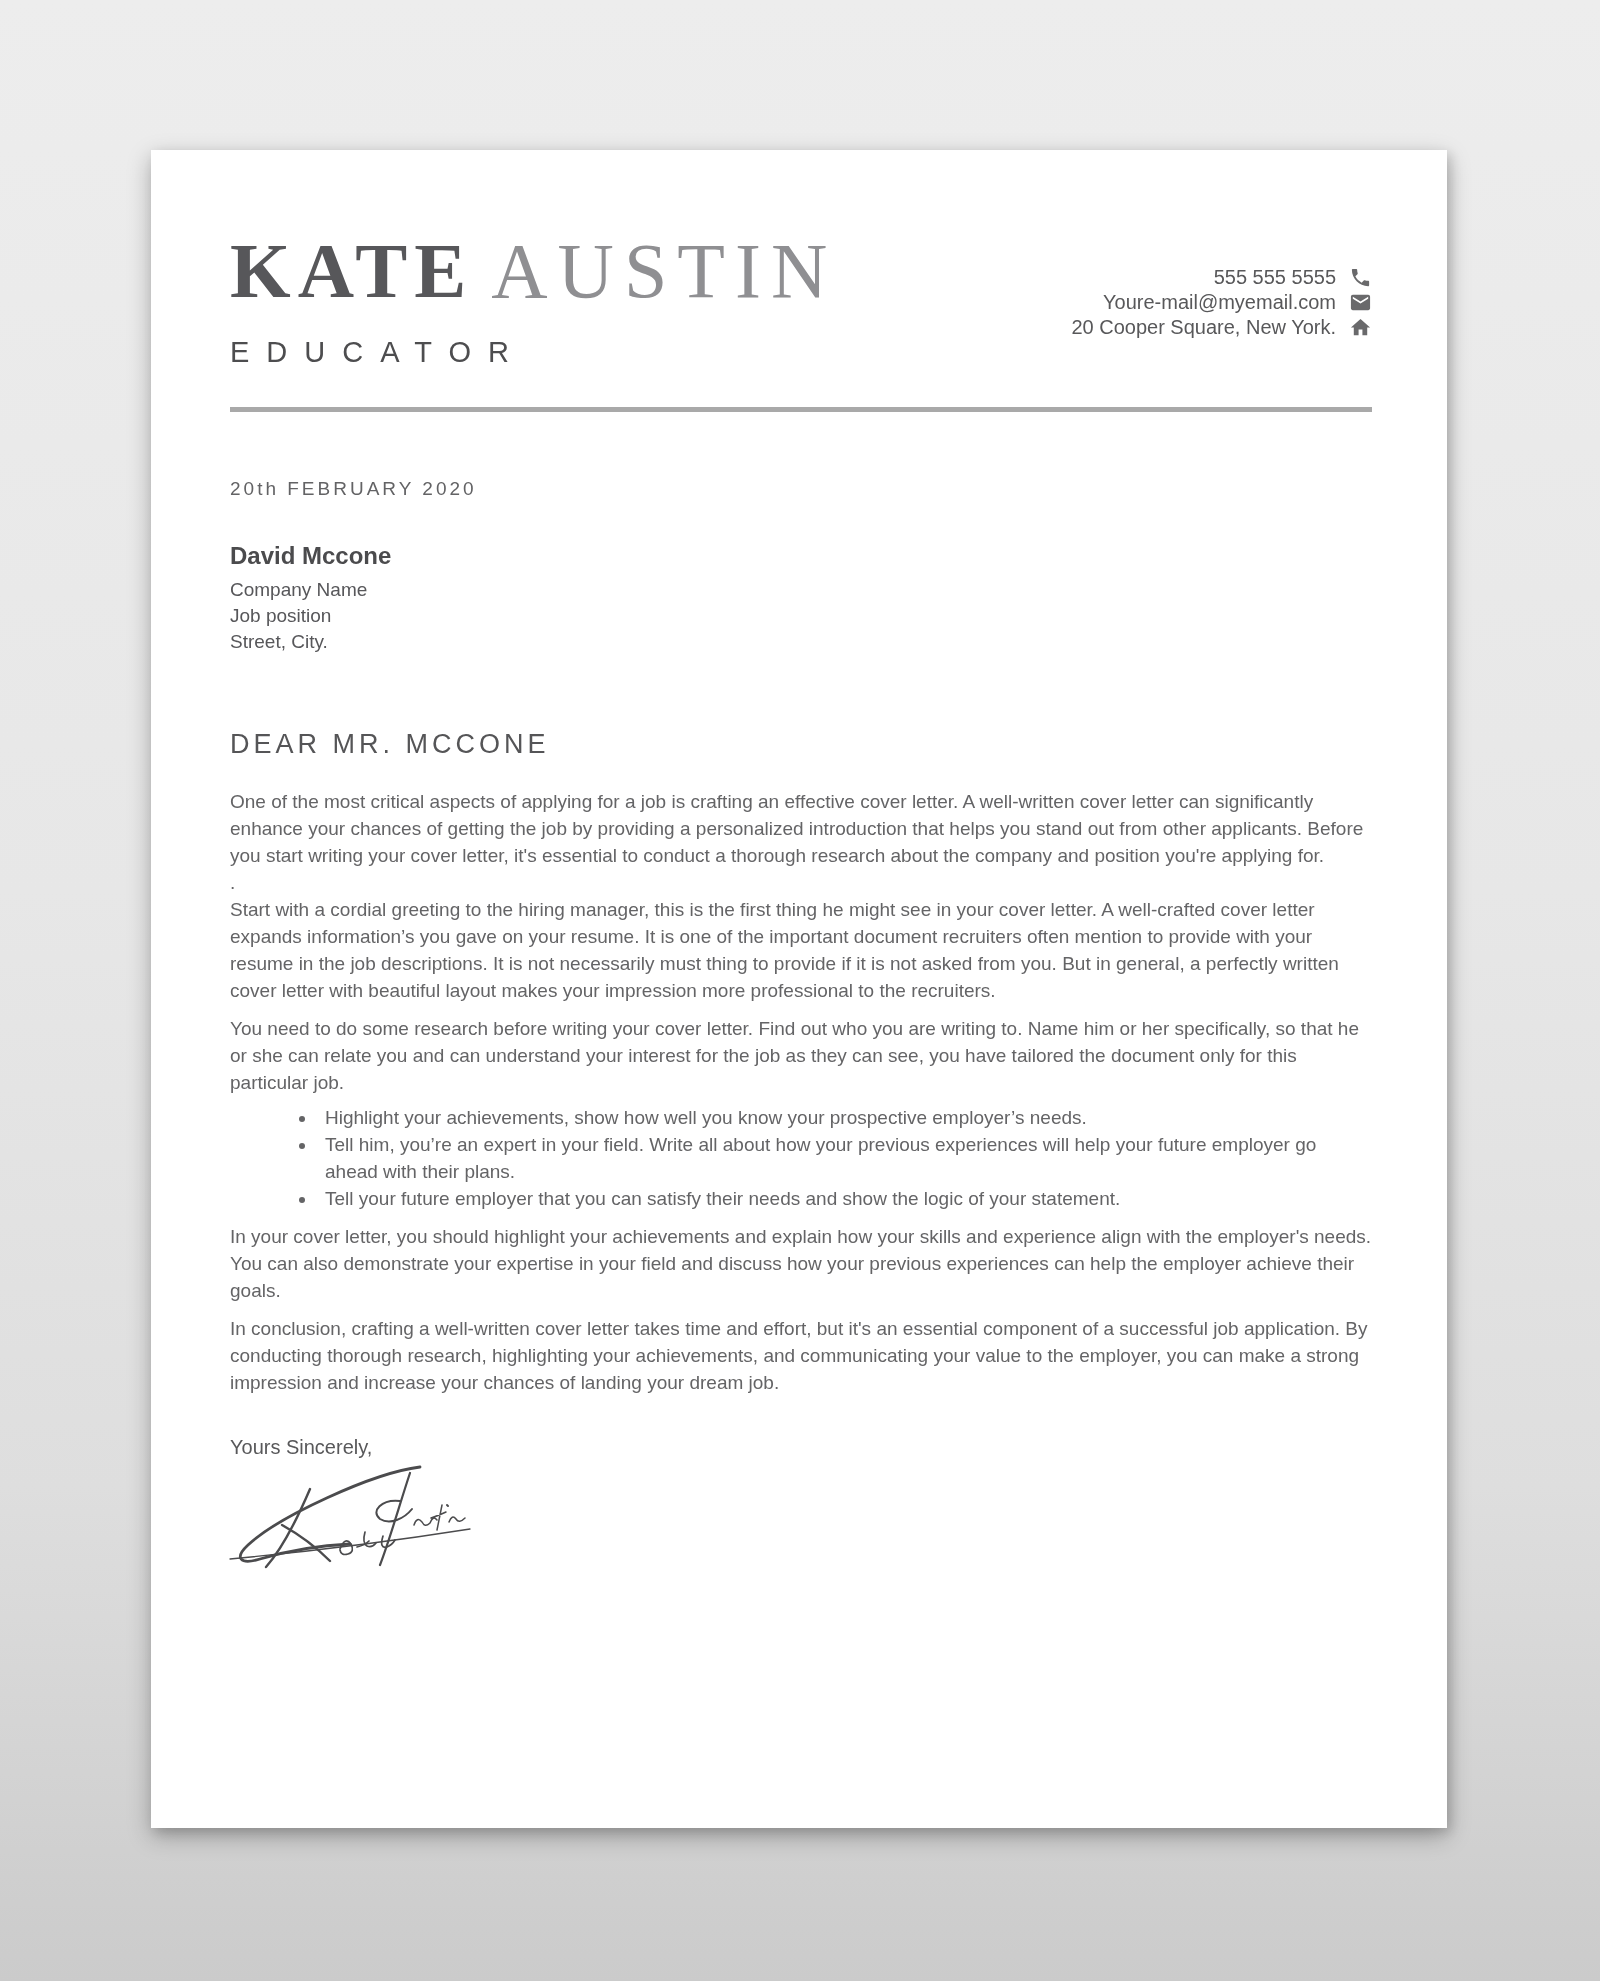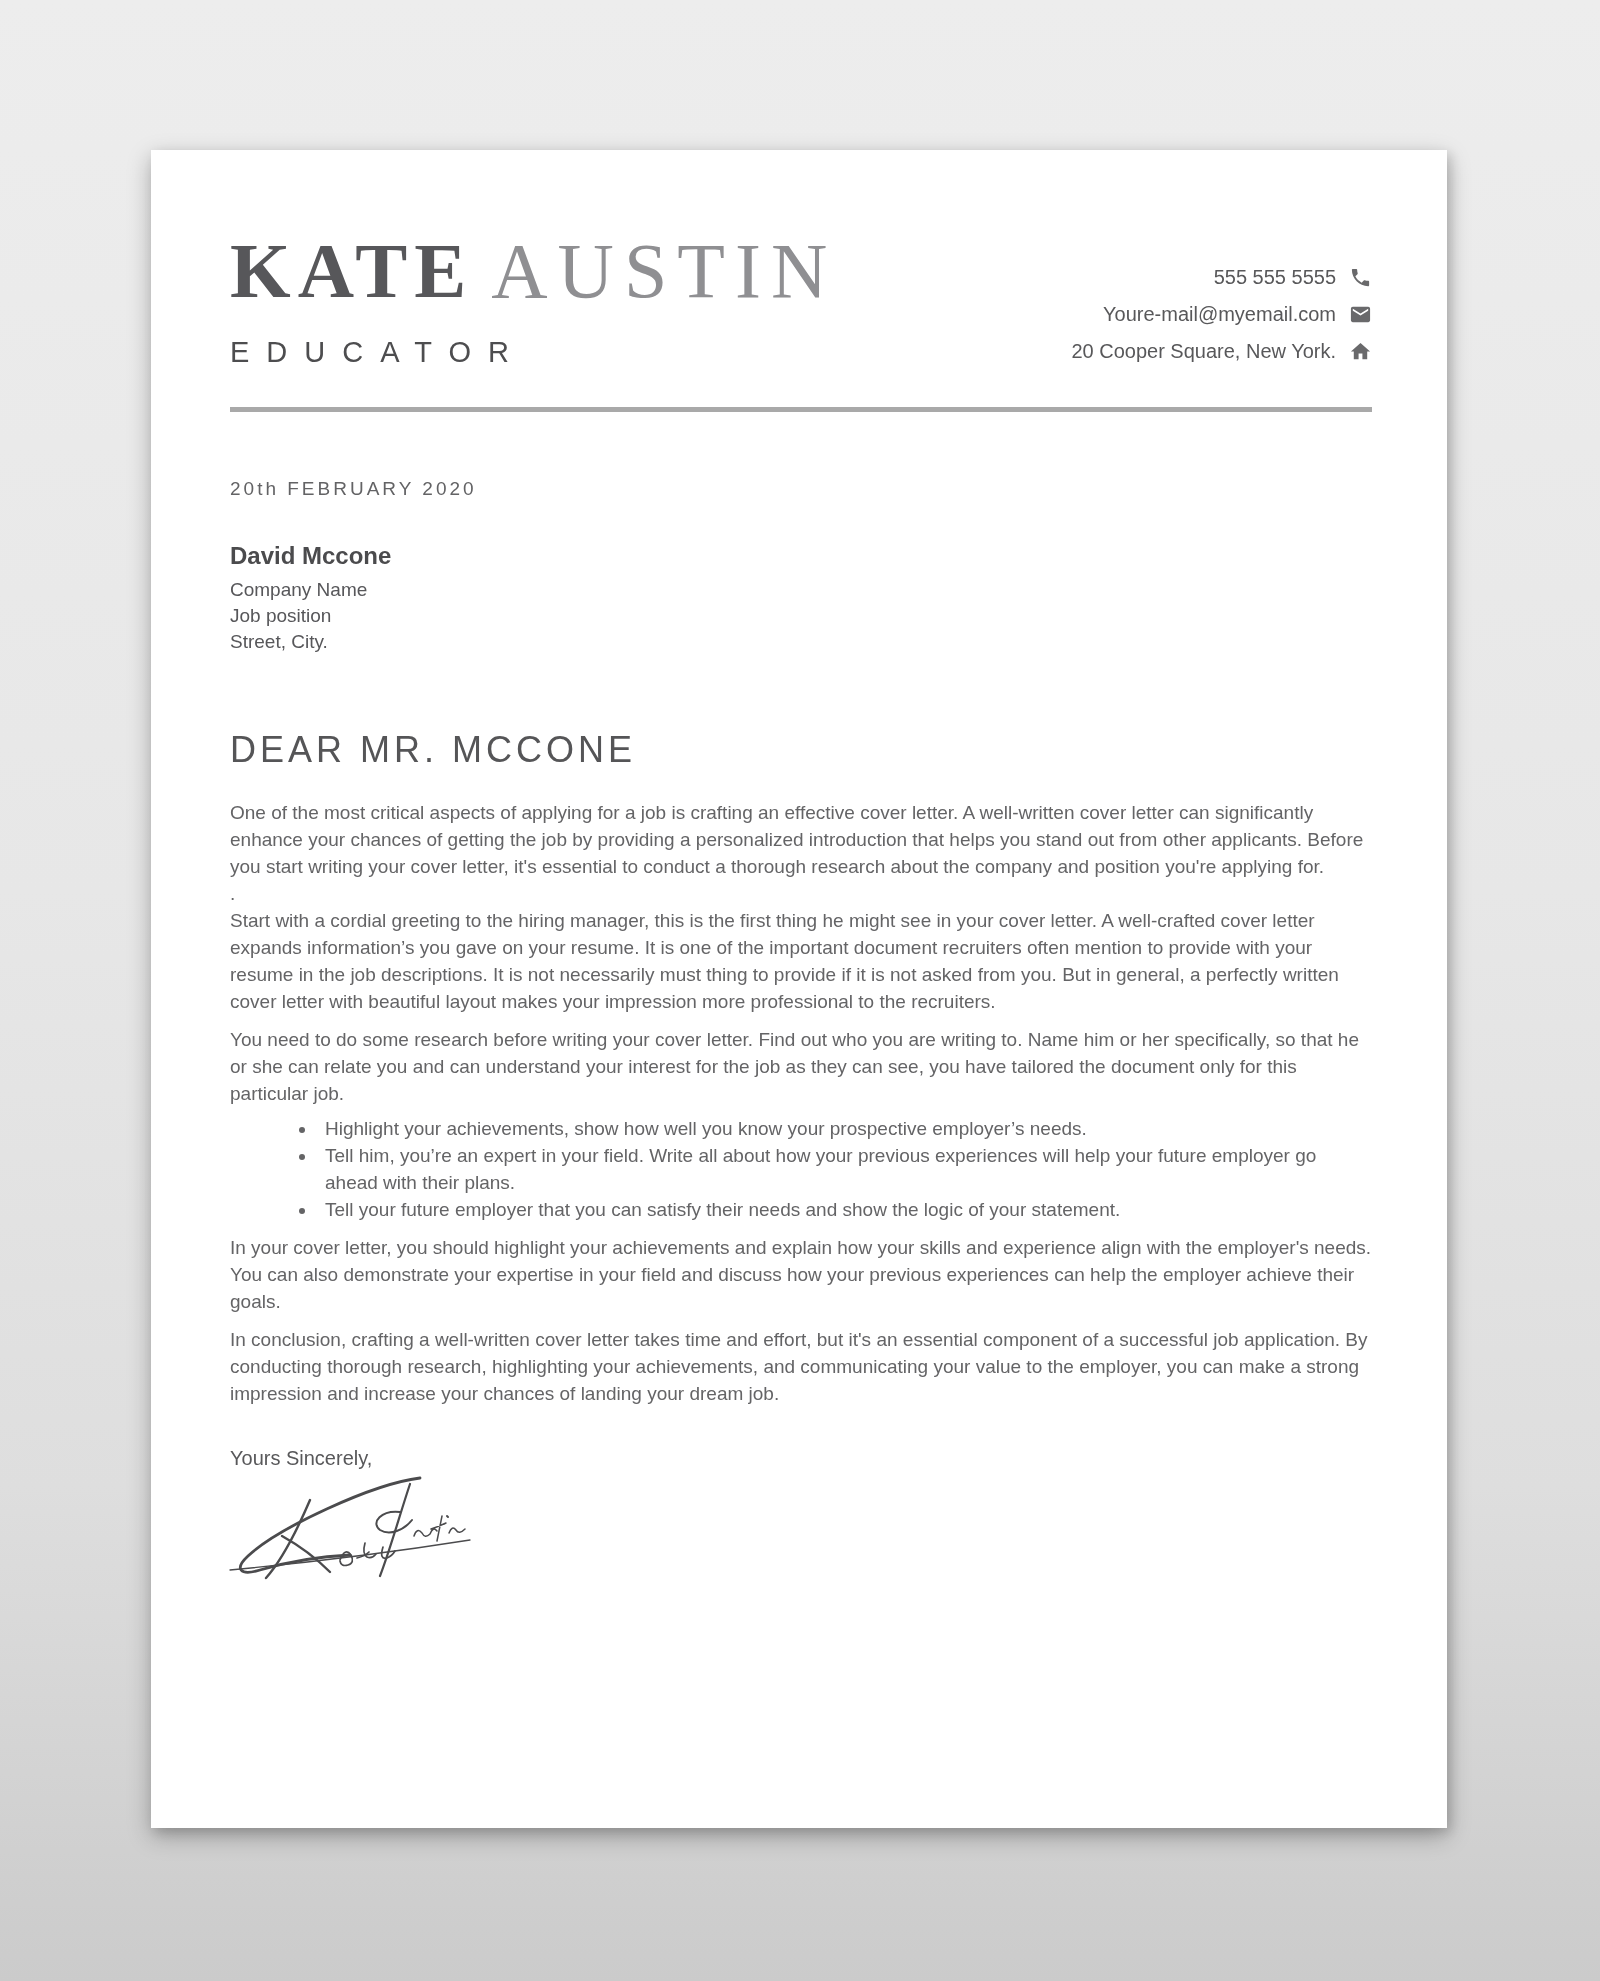--- a/index.html
+++ b/index.html
@@ -23,31 +23,31 @@
     font-family: "Liberation Serif", serif;
     font-size: 78px; line-height: 1; font-weight: 400;
     white-space: nowrap;
   }
   .person-name .first { font-weight: 700; color: #57575a; letter-spacing: 7px; }
   .person-name .last  { font-weight: 400; color: #8f8f92; letter-spacing: 10px; margin-left: 18px; }
   .person-role {
     margin-top: 26px;
     font-size: 29px; color: #4d4d4f; letter-spacing: 17px; font-weight: 400;
   }
-  .contact { margin-top: 34px; display: flex; flex-direction: column; gap: 14px; }
+  .contact { margin-top: 34px; display: flex; flex-direction: column; gap: 2px; }
   .contact-row { display: flex; align-items: center; justify-content: flex-end; gap: 13px; }
   .contact-row .txt { font-size: 20px; color: #58585a; white-space: nowrap; }
   .contact-row svg { width: 23px; height: 23px; fill: #69696b; flex: 0 0 auto; }
   .rule { margin-top: 38px; height: 5px; background: #a9a9a9; }
   
   .date { margin-top: 66px; font-size: 19px; color: #636365; letter-spacing: 3px; }
   .recipient { margin-top: 42px; color: #57575a; }
   .recipient .r-name { font-size: 24px; font-weight: 700; color: #4b4b4d; margin-bottom: 7px; }
   .recipient .r-line { font-size: 19px; line-height: 26px; }
-  .salutation { margin-top: 74px; font-size: 36px; color: #555557; letter-spacing: 4px; }
+  .salutation { margin-top: 74px; font-size: 27px; color: #555557; letter-spacing: 4px; }
   
   .body-p { font-size: 19px; line-height: 27px; color: #646466; margin-top: 0; }
   .body-p.first { margin-top: 28px; }
   .body-p.gap { margin-top: 11px; }
   ul.bullets { list-style: disc; padding-left: 79px; margin: 8px; }
   ul.bullets li { font-size: 19px; line-height: 27px; color: #646466; padding-left: 8px; }
   
   .closing { margin-top: 40px; font-size: 20px; color: #58585a; }
   .signature { margin-top: 2px; margin-left: -6px; display: block; }
   .signature path { fill: none; stroke: #4b4b4d; stroke-linecap: round; stroke-linejoin: round; }

